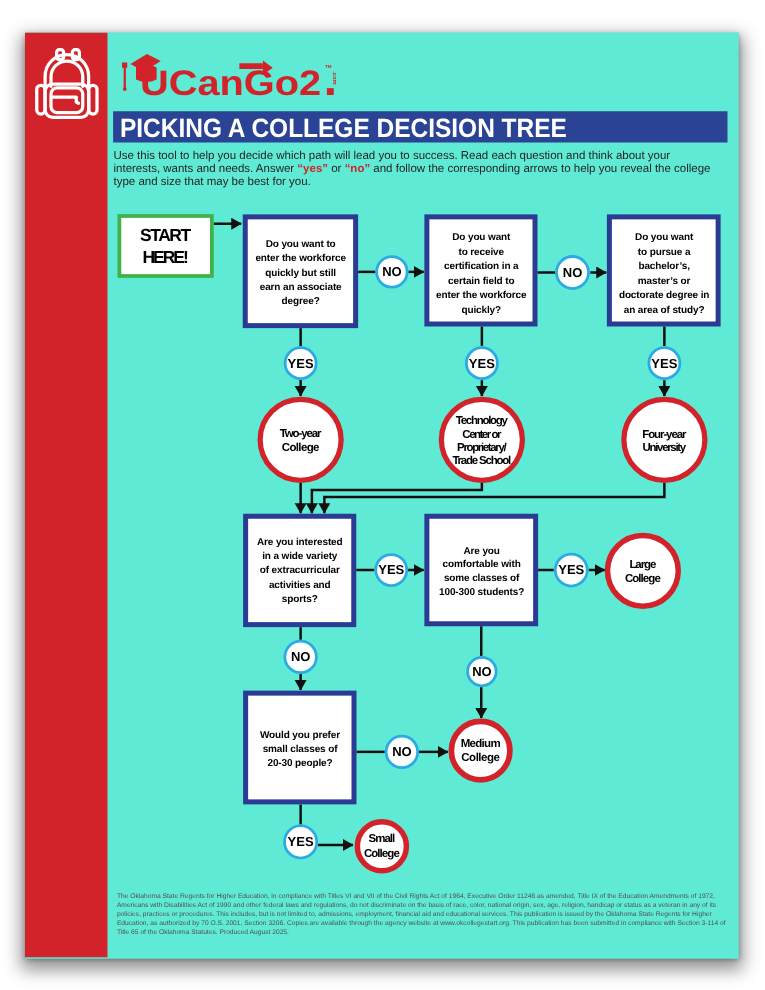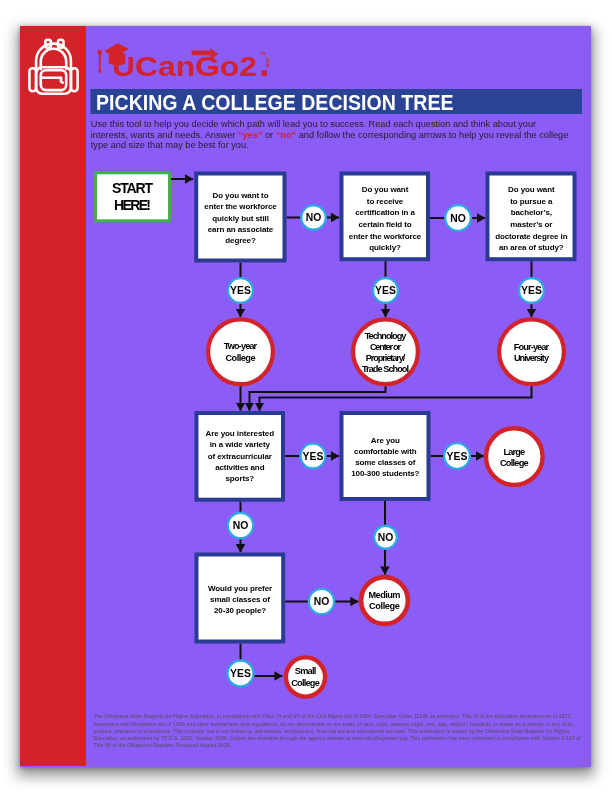--- a/index.html
+++ b/index.html
@@ -1,16 +1,16 @@
 <!DOCTYPE html>
 <html><head>
 <meta charset="utf-8">
 <style>
 html,body{margin:0;padding:0;width:612px;height:792px;background:#ffffff;overflow:hidden;}
-.page{position:absolute;left:20px;top:26px;width:571px;height:740.5px;background:#8b5cf6;
+.page{position:absolute;left:20px;top:26px;width:571px;height:740.5px;background:#5eead4;
 box-shadow:0 6px 13px 3px rgba(0,0,0,0.42), 0 1px 4px rgba(0,0,0,0.30);}
 svg text{font-family:"Liberation Sans",sans-serif;}
 </style>
 </head>
 <body>
 <div class="page">
 <svg width="571" height="740" viewBox="0 0 571 740">
 <defs>
 <marker id="ah" markerWidth="9" markerHeight="10" refX="8" refY="4.8" orient="auto" markerUnits="userSpaceOnUse">
 <path d="M0,0 L8.4,4.8 L0,9.6 z" fill="#111111"></path>

